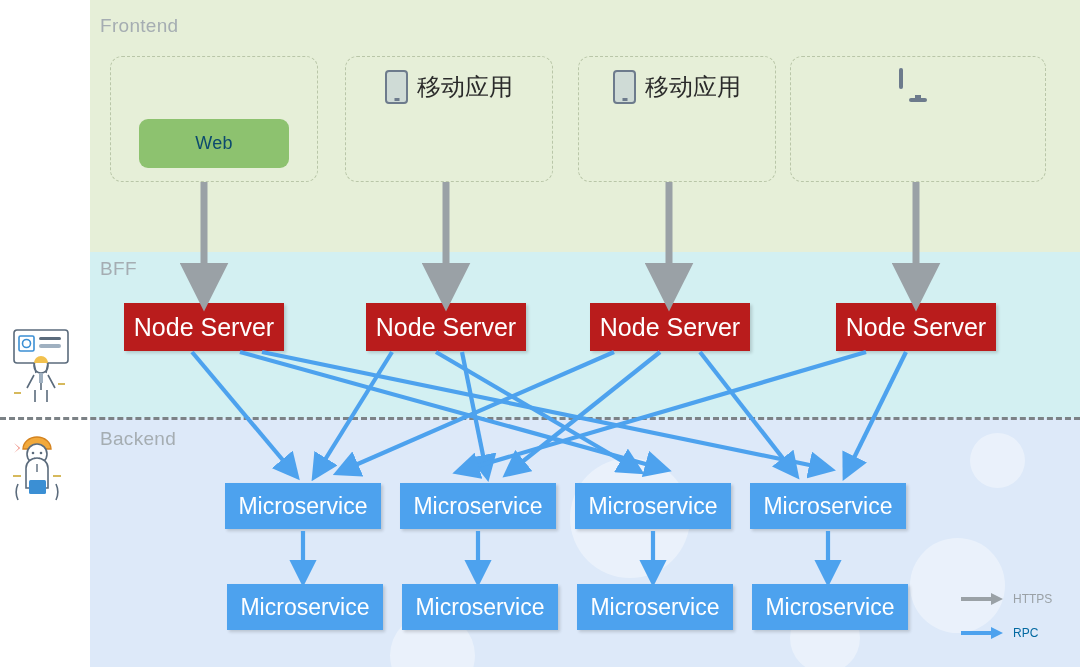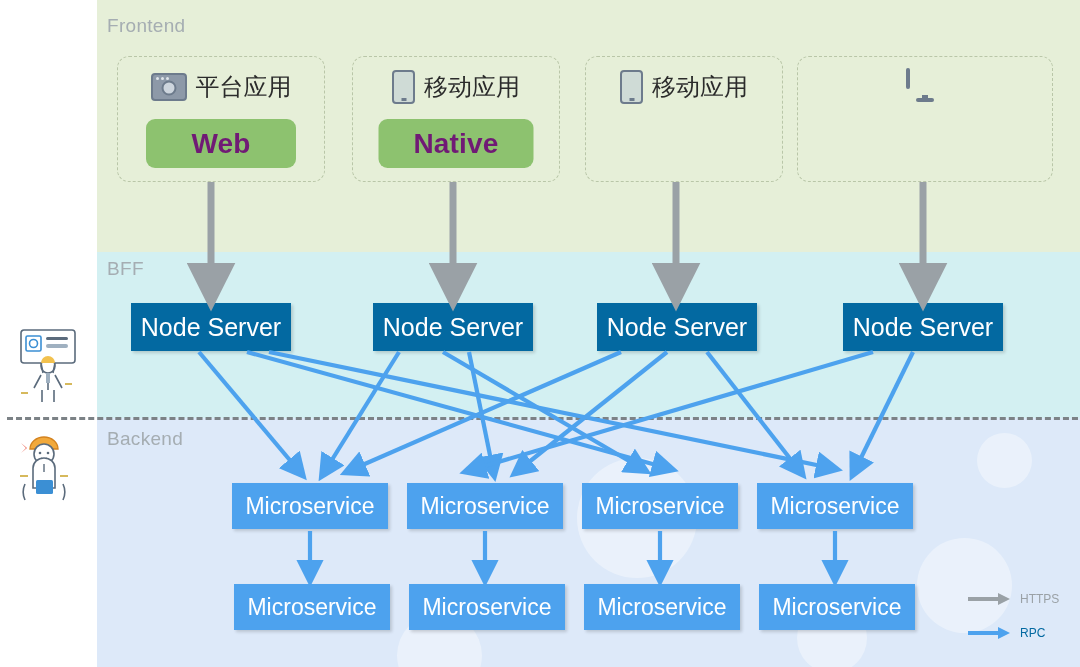--- a/index.html
+++ b/index.html
@@ -1,18 +1,18 @@
 <!DOCTYPE html>
 <html><head>
 <meta charset="utf-8">
 <style>
   html,body{margin:0;padding:0;background:#ffffff;}
   body{width:1080px;height:667px;overflow:hidden;
        font-family:"Liberation Sans","DejaVu Sans",sans-serif;}
-  #stage{position:relative;width:1068px;height:667px;background:#ffffff;margin-left:7px;}
+  #stage{position:relative;width:1068px;height:667px;background:#ffffff;}
 
   
   .band{position:absolute;left:90px;width:990px;}
   #band-frontend{top:0;height:252px;background:#e6efd8;}
   #band-bff{top:252px;height:166px;background:#d3f0f2;}
   #band-backend{top:418px;height:249px;background:#dde9f9;}
 
   .band-label{position:absolute;font-size:19px;color:#a5adb2;letter-spacing:.3px;}
   #lbl-frontend{left:100px;top:15px;}
   #lbl-bff{left:100px;top:258px;}
@@ -27,21 +27,21 @@
 
   
   .fe-card{position:absolute;top:56px;height:126px;
            border:1px dashed #b9c6a8;border-radius:12px;box-sizing:border-box;}
   .fe-head{position:absolute;left:0;top:8px;width:100%;height:44px;
            display:flex;align-items:center;justify-content:center;gap:9px;}
   .fe-title{font-size:24px;color:#2b2b2b;white-space:nowrap;}
   .fe-pill{position:absolute;left:50%;transform:translateX(-50%);top:62px;
            height:49px;border-radius:9px;background:#8dc26f;
            display:flex;align-items:center;justify-content:center;
-           color:#701a75;font-size:28px;letter-spacing:.2px;font-weight:bold;}
+           color:#0c4a6e;font-size:18px;letter-spacing:.2px;}
 
   
   .ic-browser{width:36px;height:28px;border:2px solid #6d7b8c;border-radius:4px;
               background:#8d99a8;position:relative;box-sizing:border-box;}
   .ic-browser .bar{position:absolute;left:3px;top:2px;display:flex;gap:2px;}
   .ic-browser .bar i{width:3px;height:3px;border-radius:50%;background:#dfe5ea;display:block;}
   .ic-browser .chrome{position:absolute;left:50%;top:54%;transform:translate(-50%,-50%);
               width:15px;height:15px;border-radius:50%;background:#cdd5dd;
               border:2px solid #6d7b8c;box-sizing:border-box;}
   .ic-phone{width:23px;height:34px;border:2px solid #6d7b8c;border-radius:4px;
@@ -50,21 +50,21 @@
             width:5px;height:3px;background:#6d7b8c;}
   .ic-monitor{width:38px;height:34px;position:relative;}
   .ic-monitor .scr{width:38px;height:27px;border:2px solid #6d7b8c;border-radius:4px;
             background:#cfdbd6;box-sizing:border-box;}
   .ic-monitor .std{position:absolute;left:50%;bottom:2px;transform:translateX(-50%);
             width:18px;height:4px;background:#6d7b8c;border-radius:2px;}
   .ic-monitor .nek{position:absolute;left:50%;bottom:5px;transform:translateX(-50%);
             width:6px;height:4px;background:#6d7b8c;}
 
   
-  .node-box{position:absolute;height:48px;background:#0369a1;
+  .node-box{position:absolute;height:48px;background:#b91c1c;
             display:flex;align-items:center;justify-content:center;
             color:#ffffff;font-size:25px;white-space:nowrap;
             box-shadow:2px 2px 3px rgba(0,0,0,.16);}
 
   
   .ms-box{position:absolute;height:46px;background:#4da2ee;
           display:flex;align-items:center;justify-content:center;
           color:#ffffff;font-size:23px;white-space:nowrap;
           box-shadow:2px 2px 3px rgba(0,0,0,.16);}
 
@@ -94,40 +94,28 @@
     <div class="bubble" style="left:880px;top:15px;width:55px;height:55px;"></div>
   </div>
 
   <div class="band-label" id="lbl-frontend">Frontend</div>
   <div class="band-label" id="lbl-bff">BFF</div>
   <div class="band-label" id="lbl-backend">Backend</div>
 
   <div id="divider"></div>
 
   <div class="fe-card" style="left:110px;width:208px;">
-    <div class="fe-head">
-      <span class="ic-browser">
-        <span class="bar">
-            <i></i>
-            <i></i>
-            <i></i>
-          </span>
-          <span class="chrome"></span>
-      </span>
-      <span class="fe-title">平台应用</span>
-    </div>
     <div class="fe-pill" style="width:150px;">Web</div>
   </div>
 
   <div class="fe-card" style="left:345px;width:208px;">
     <div class="fe-head">
       <span class="ic-phone"></span>
       <span class="fe-title">移动应用</span>
     </div>
-    <div class="fe-pill" style="width:155px;">Native</div>
   </div>
 
   <div class="fe-card" style="left:578px;width:198px;">
     <div class="fe-head">
       <span class="ic-phone"></span>
       <span class="fe-title">移动应用</span>
     </div>
   </div>
 
   <div class="fe-card" style="left:790px;width:256px;">

